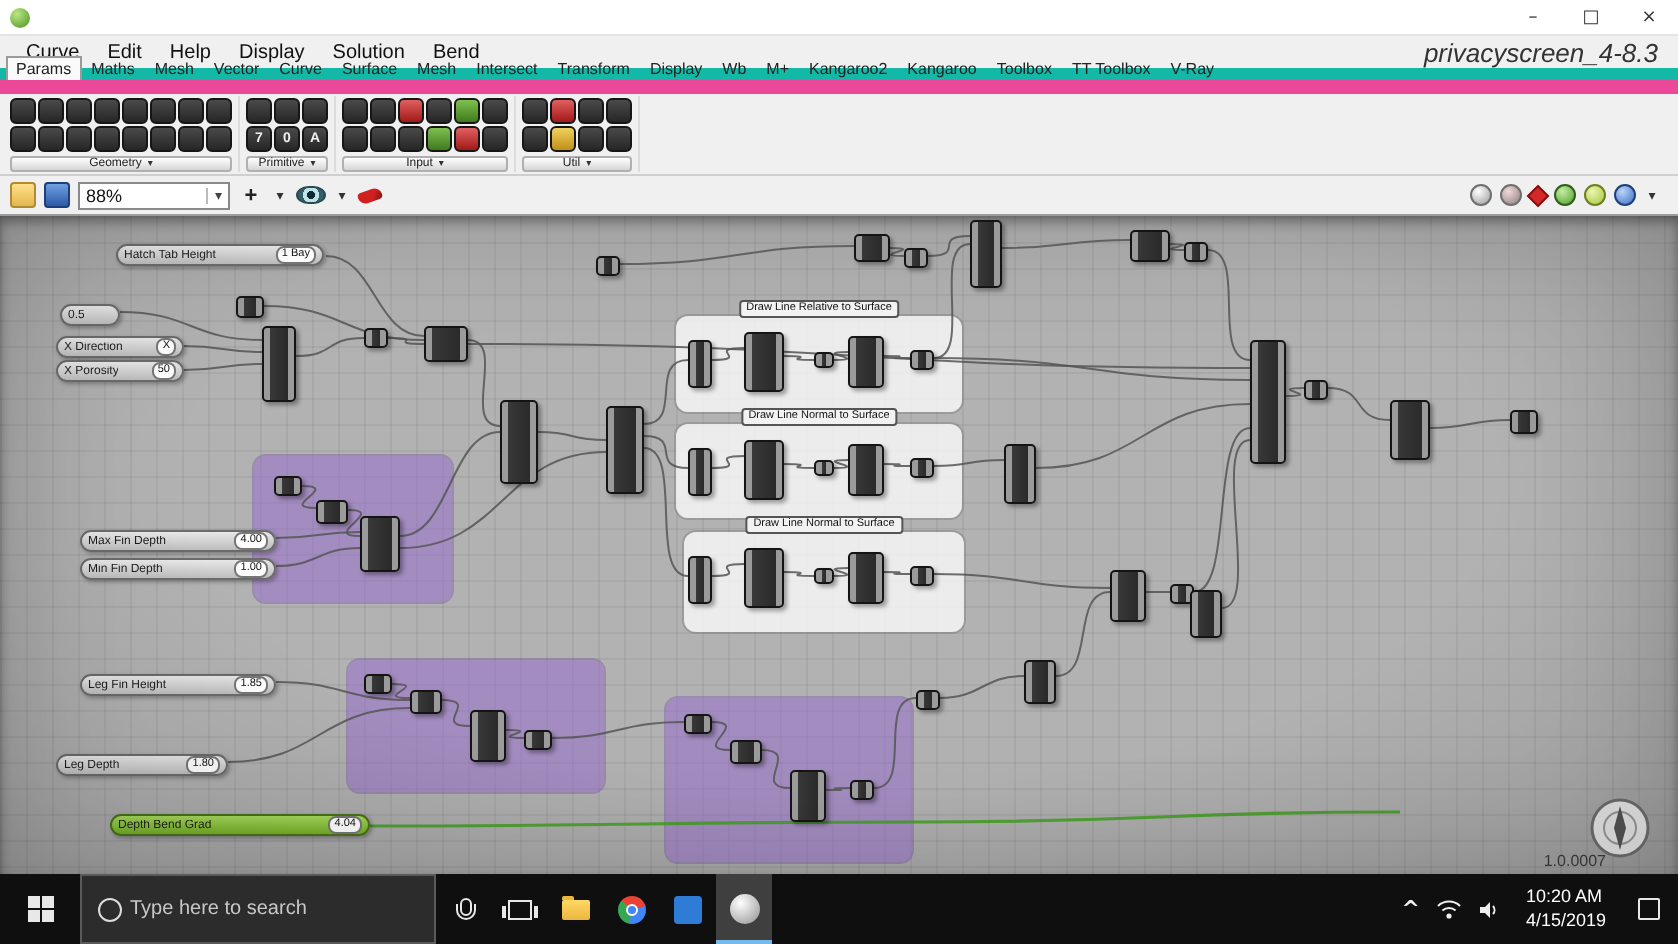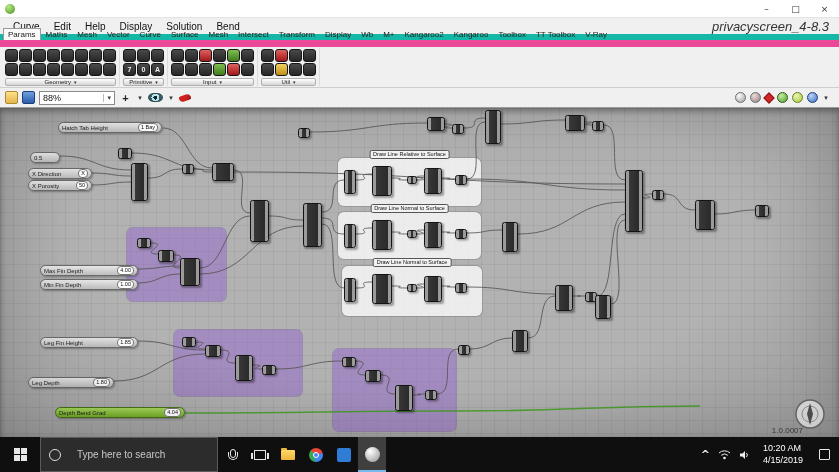--- a/index.html
+++ b/index.html
@@ -75,21 +75,21 @@
   .sval { margin-left: auto; background: #fff; border: 1px solid #777; border-radius: 4px; font-size: 5.5px; color: #111; padding: 0 2px; line-height: 7px; white-space: nowrap; }
   .gh-version { position: absolute; right: 36px; bottom: 2px; font-size: 8px; color: #3c3c3c; }
   .compass { position: absolute; right: 13px; bottom: 7px; width: 32px; height: 32px; }
   .vignette { position: absolute; inset: 0; pointer-events: none; background: radial-gradient(ellipse at 50% 40%, rgba(255,255,255,0) 55%, rgba(0,0,0,.14) 100%); }
 
   
   .taskbar { height: 35px; background: #0f0f0f; display: flex; align-items: stretch; color: #eee; }
   .start { width: 40px; display: flex; align-items: center; justify-content: center; }
   .winlogo { display: grid; grid-template-columns: 6px 6px; grid-auto-rows: 6px; gap: 1px; }
   .winlogo span { background: #e8e8e8; }
-  .searchbox { width: 178px; background: #2c2c2c; border: 1px solid #5a5a5a; display: flex; align-items: center; gap: 16px; padding: 0 8px; font-size: 10px; color: #c8c8c8; }
+  .searchbox { width: 178px; background: #2c2c2c; border: 1px solid #5a5a5a; display: flex; align-items: center; gap: 4px; padding: 0 8px; font-size: 10px; color: #c8c8c8; }
   .cortana { width: 12px; height: 12px; border: 1.5px solid #dcdcdc; border-radius: 50%; flex: none; }
   .apps { display: flex; }
   .apptile { width: 28px; display: flex; align-items: center; justify-content: center; }
   .apptile.active { background: #3f3f3f; box-shadow: inset 0 -2px 0 #76b9ed; }
   .g-mic { position: relative; width: 14px; height: 14px; }
   .g-mic::before { content: ""; position: absolute; left: 5px; top: 1px; width: 4px; height: 7px; border: 1px solid #e8e8e8; border-radius: 3px; }
   .g-mic::after  { content: ""; position: absolute; left: 3px; top: 4px; width: 8px; height: 7px; border: 1px solid #e8e8e8; border-top: none; border-radius: 0 0 6px 6px; }
   .g-task { width: 12px; height: 10px; border: 1px solid #e8e8e8; position: relative; }
   .g-task::before { content: ""; position: absolute; left: -4px; top: 2px; width: 2px; height: 6px; background: #e8e8e8; }
   .g-task::after  { content: ""; position: absolute; right: -4px; top: 2px; width: 2px; height: 6px; background: #e8e8e8; }

